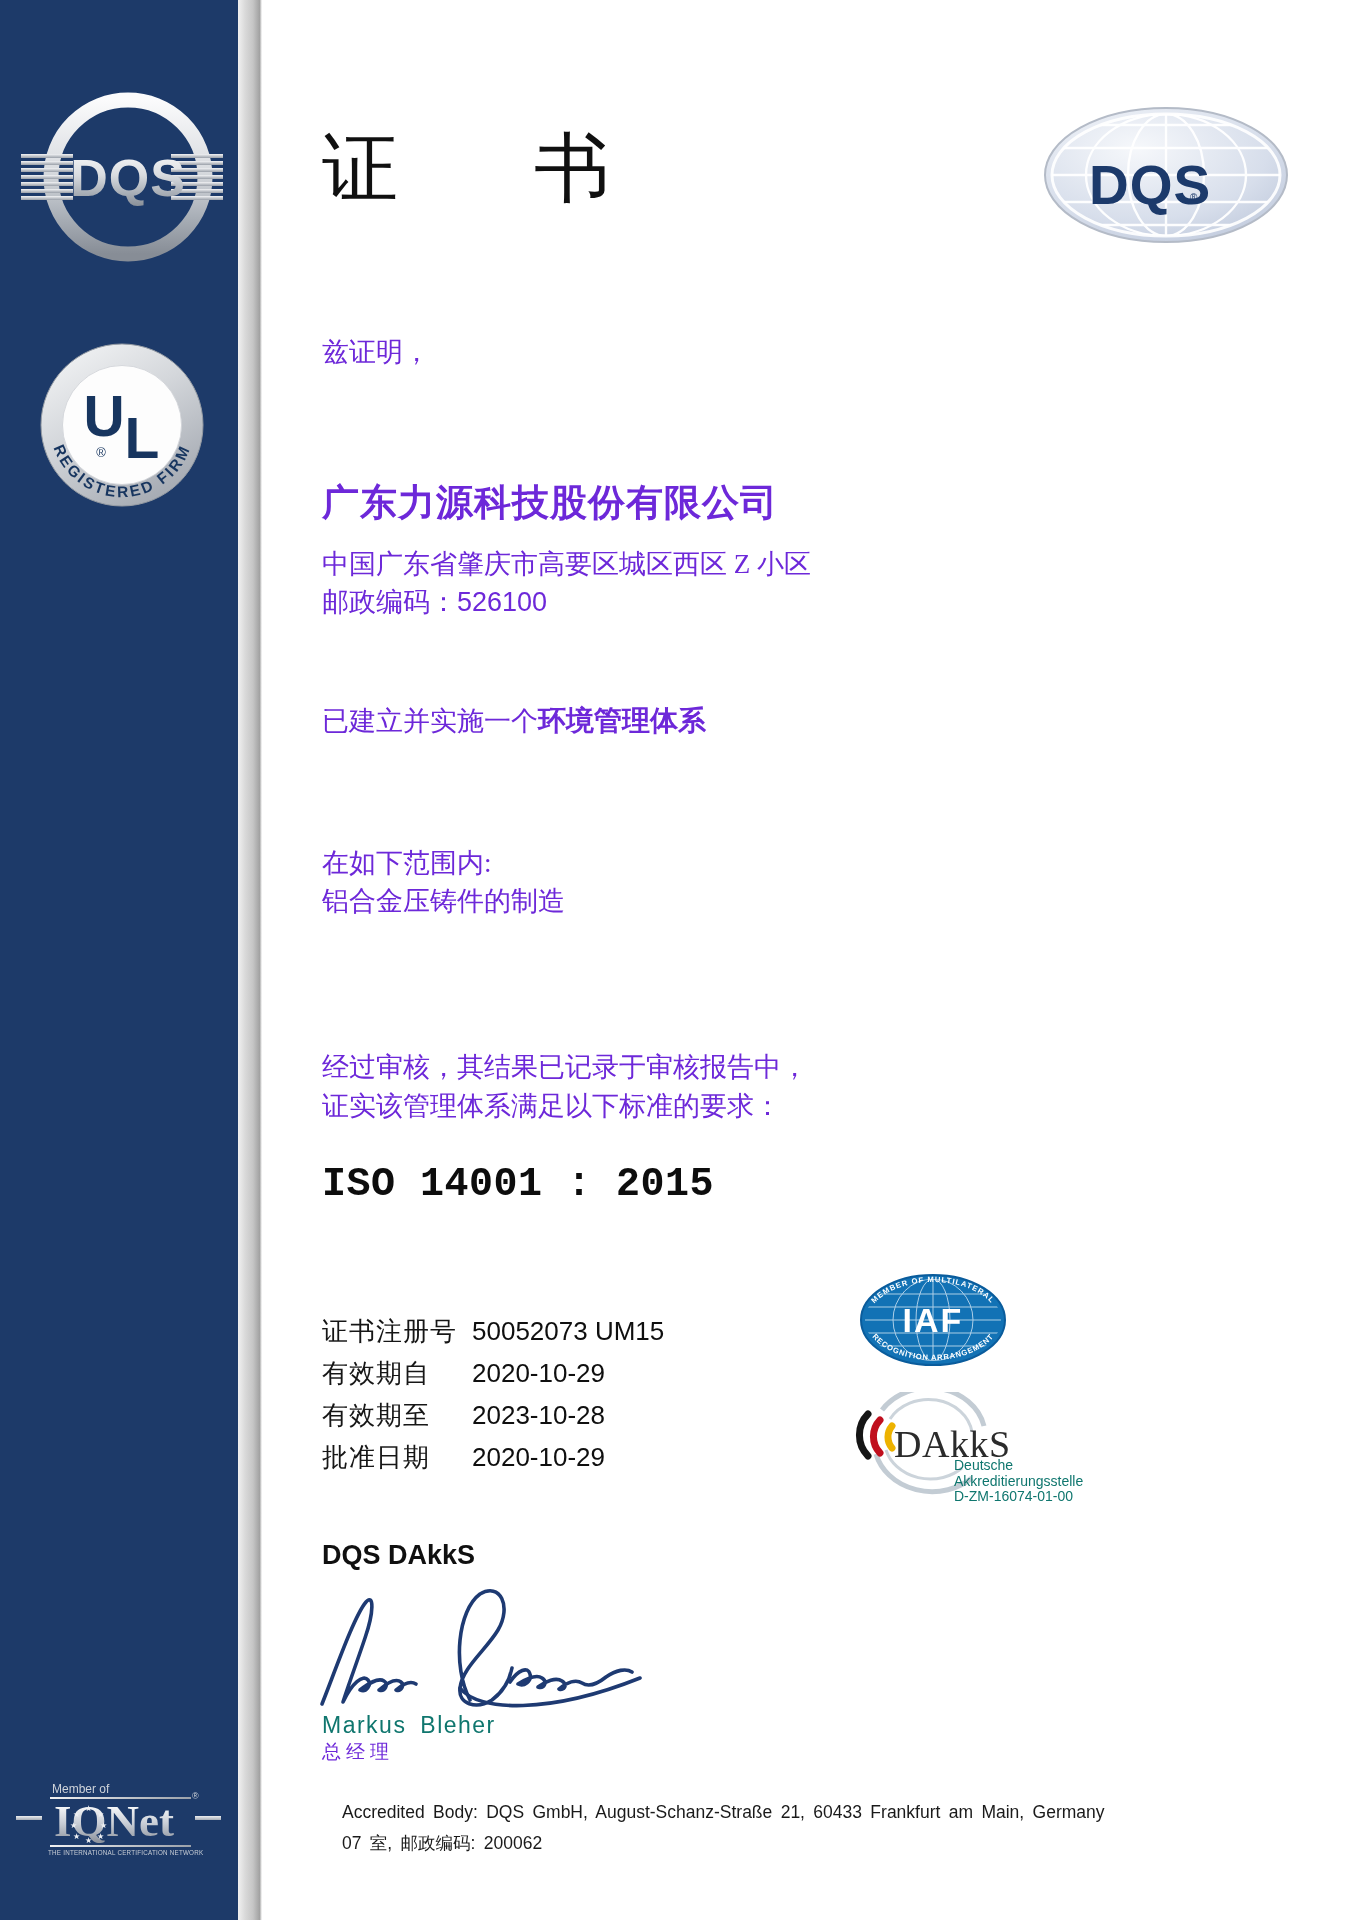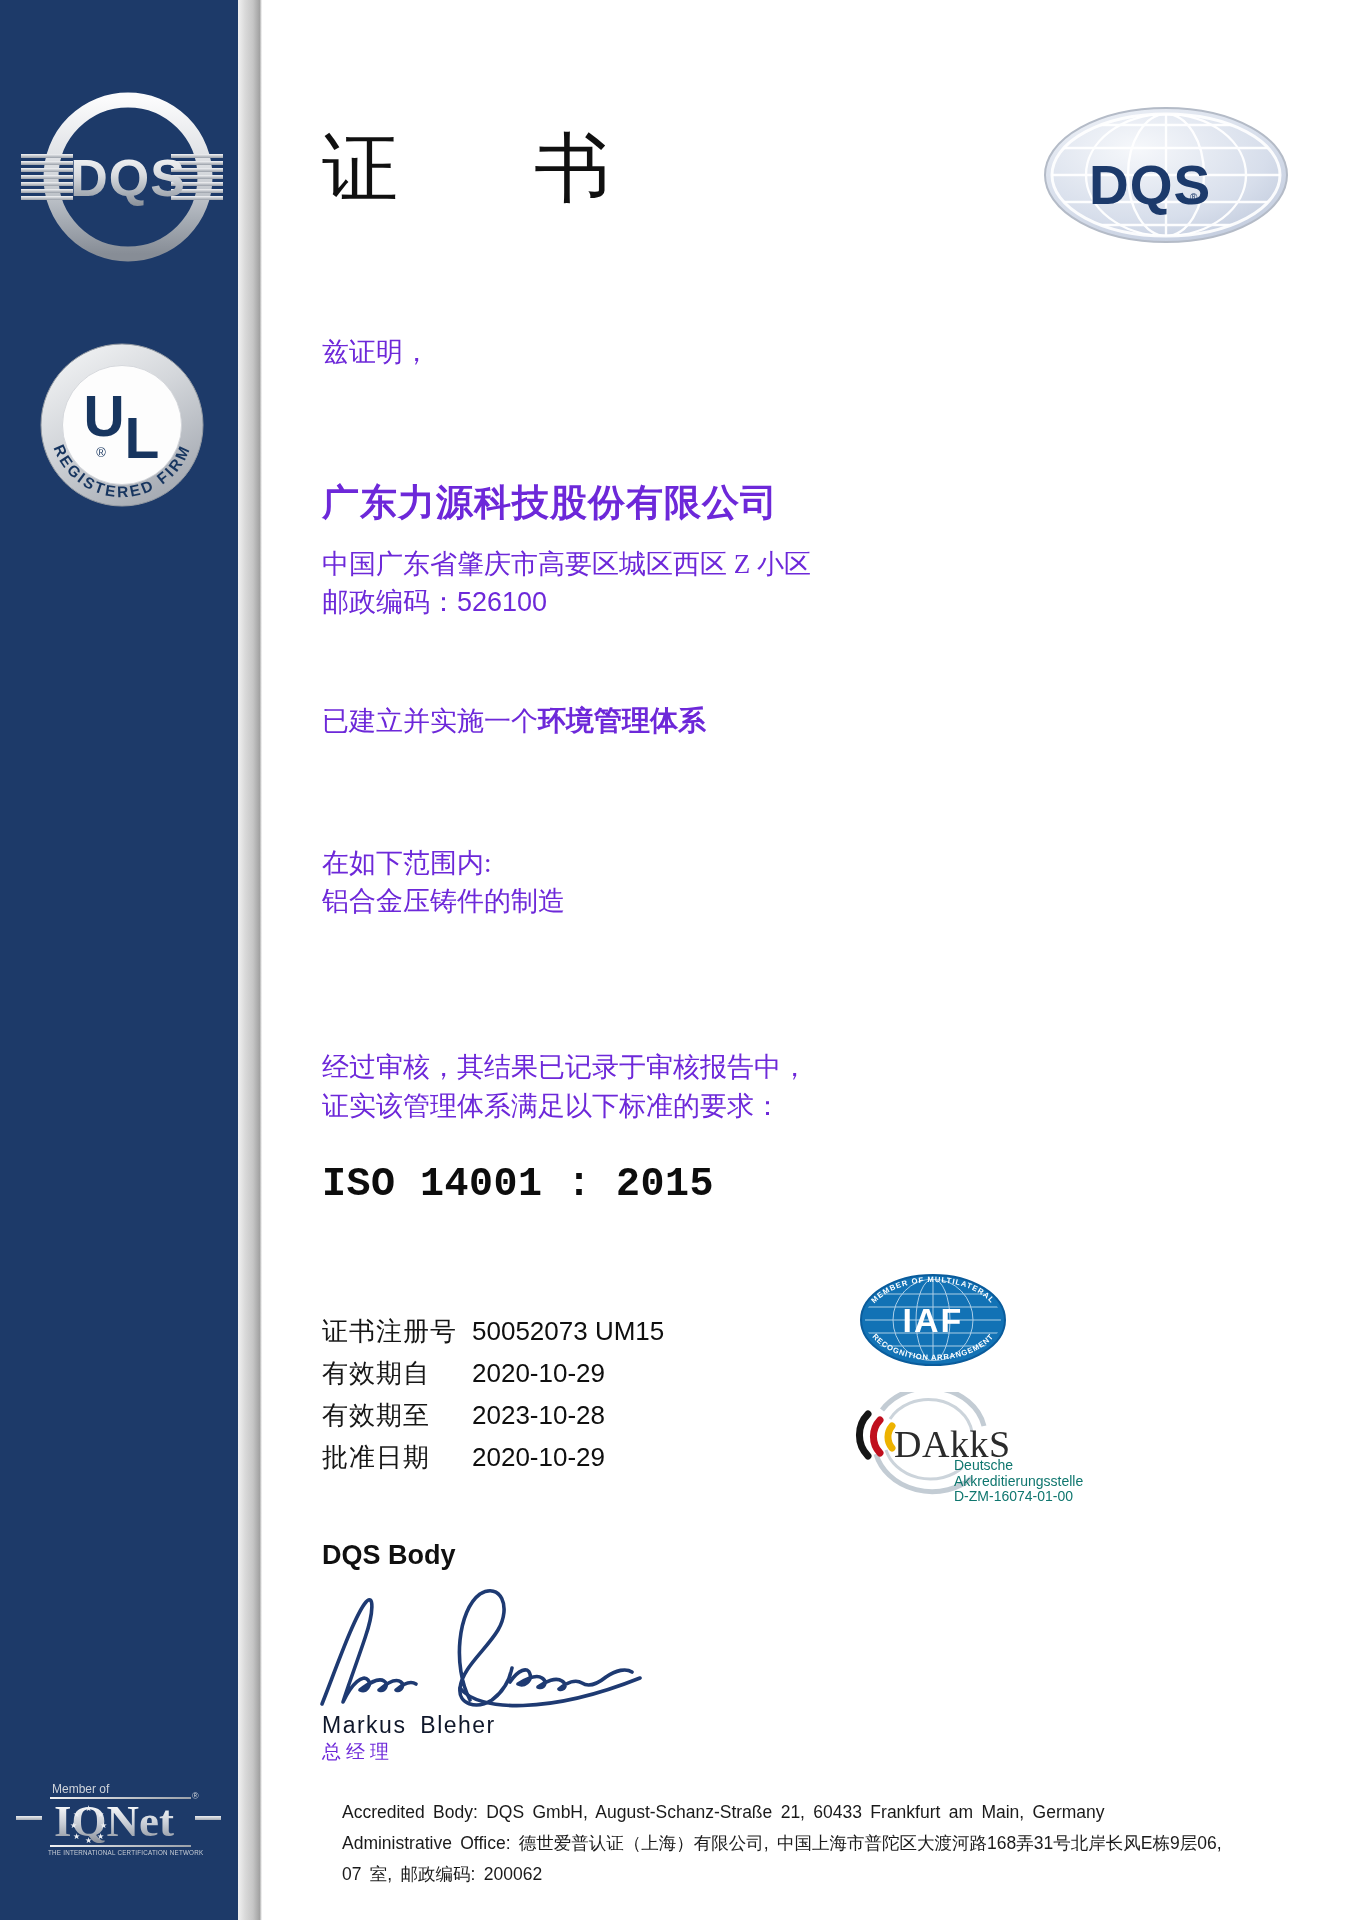--- a/index.html
+++ b/index.html
@@ -56,21 +56,21 @@
   .details .val{font-size:26px;color:#0f0f0f;}
 
   
   .dakks{left:852px;top:1392px;width:330px;height:125px;}
   .dakks .wordmark{left:42px;top:30px;font-family:"Liberation Serif","DejaVu Serif",serif;
     font-size:38px;color:#2b2b2b;letter-spacing:0.5px;}
   .dakks .sub{left:102px;top:66px;font-size:14px;line-height:15.5px;color:#0f766e;}
 
   
   .dqs-gmbh{left:322px;top:1540px;font-size:27px;font-weight:bold;color:#101010;}
-  .signer-name{left:322px;top:1712px;font-size:23px;letter-spacing:1.5px;word-spacing:6px;color:#0f172a;}
+  .signer-name{left:322px;top:1712px;font-size:23px;letter-spacing:1.5px;word-spacing:6px;color:#0f766e;}
   .signer-title{left:322px;top:1739px;font-size:19px;letter-spacing:5px;}
 
   
   .footer{left:322px;top:1797px;font-size:17.5px;line-height:31px;color:#1a1a1a;word-spacing:3.5px;margin-left:20px;}
   .footer div{white-space:nowrap;}
 </style>
 </head>
 <body>
 
 <div class="abs sidebar"></div>
@@ -261,21 +261,21 @@
     <path d="M 40 34 A 17 17 0 0 0 40 56" fill="none" stroke="#edb200" stroke-width="7" stroke-linecap="round"></path>
   </svg>
   <div class="abs wordmark">DAkkS</div>
   <div class="abs sub sans">
     <div>Deutsche</div>
     <div>Akkreditierungsstelle</div>
     <div>D-ZM-16074-01-00</div>
   </div>
 </div>
 
-<div class="abs dqs-gmbh sans">DQS Body</div>
+<div class="abs dqs-gmbh sans">DQS DAkkS</div>
 
 <svg class="abs" style="left:310px;top:1582px" width="340" height="135" viewBox="0 0 340 135">
   <g fill="none" stroke="#1e3a72" stroke-width="3.6" stroke-linecap="round" stroke-linejoin="round">
     <path d="M 12 122 C 24 92 44 34 56 20 C 64 11 64 30 55 56 C 47 80 38 104 33 120
              C 42 101 53 92 58 98 C 62 103 56 111 50 108
              C 58 102 68 95 74 99 C 79 102 75 110 69 108
              C 77 101 86 96 91 100 C 95 103 91 110 86 108
              C 93 102 100 98 106 102"></path>
     <path d="M 160 118 C 142 84 148 28 170 12 C 190 0 202 24 188 48 C 176 68 152 86 150 106
              C 148 122 166 128 182 118 C 194 109 200 96 202 86"></path>
@@ -285,15 +285,14 @@
              C 236 99 246 95 252 99 C 258 103 254 109 249 107
              C 257 100 266 97 272 101 C 278 105 286 103 296 95 C 306 88 316 86 322 90"></path>
   </g>
 </svg>
 
 <div class="abs signer-name sans">Markus Bleher</div>
 <div class="abs signer-title serif-cn">总经理</div>
 
 <div class="abs footer sans">
   <div>Accredited Body: DQS GmbH, August-Schanz-Straße 21, 60433 Frankfurt am Main, Germany</div>
-  <div>Administrative Office: 德世爱普认证（上海）有限公司, 中国上海市普陀区大渡河路168弄31号北岸长风E栋9层06,</div>
   <div> 07 室, 邮政编码: 200062</div>
 </div>
 
 </body></html>

